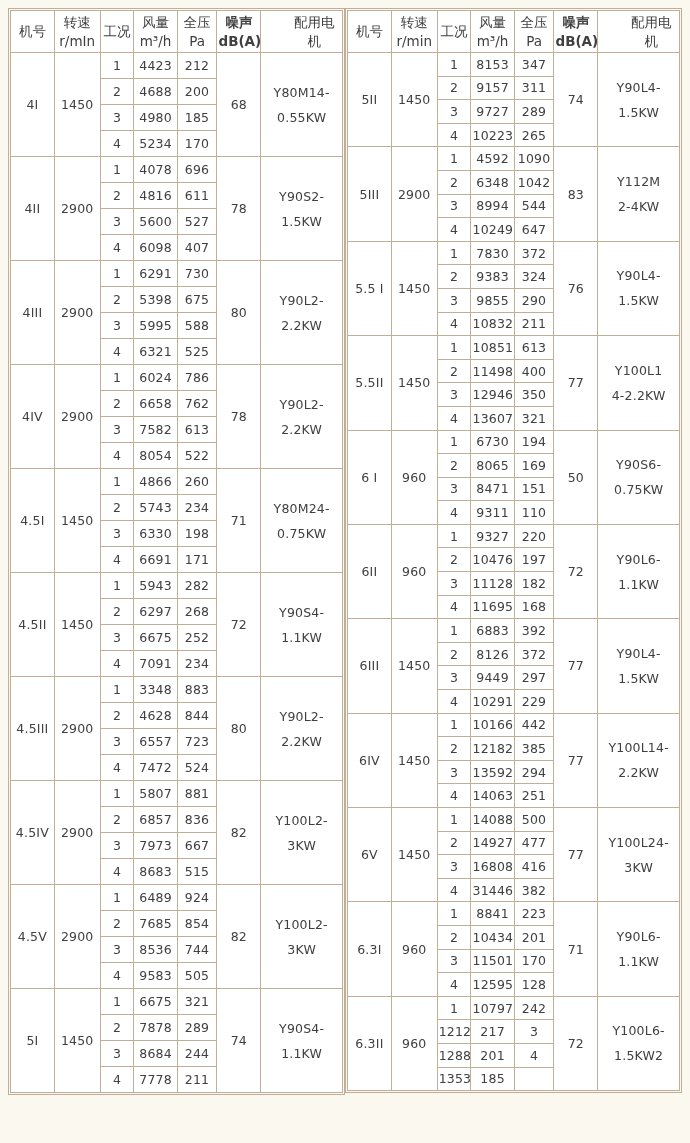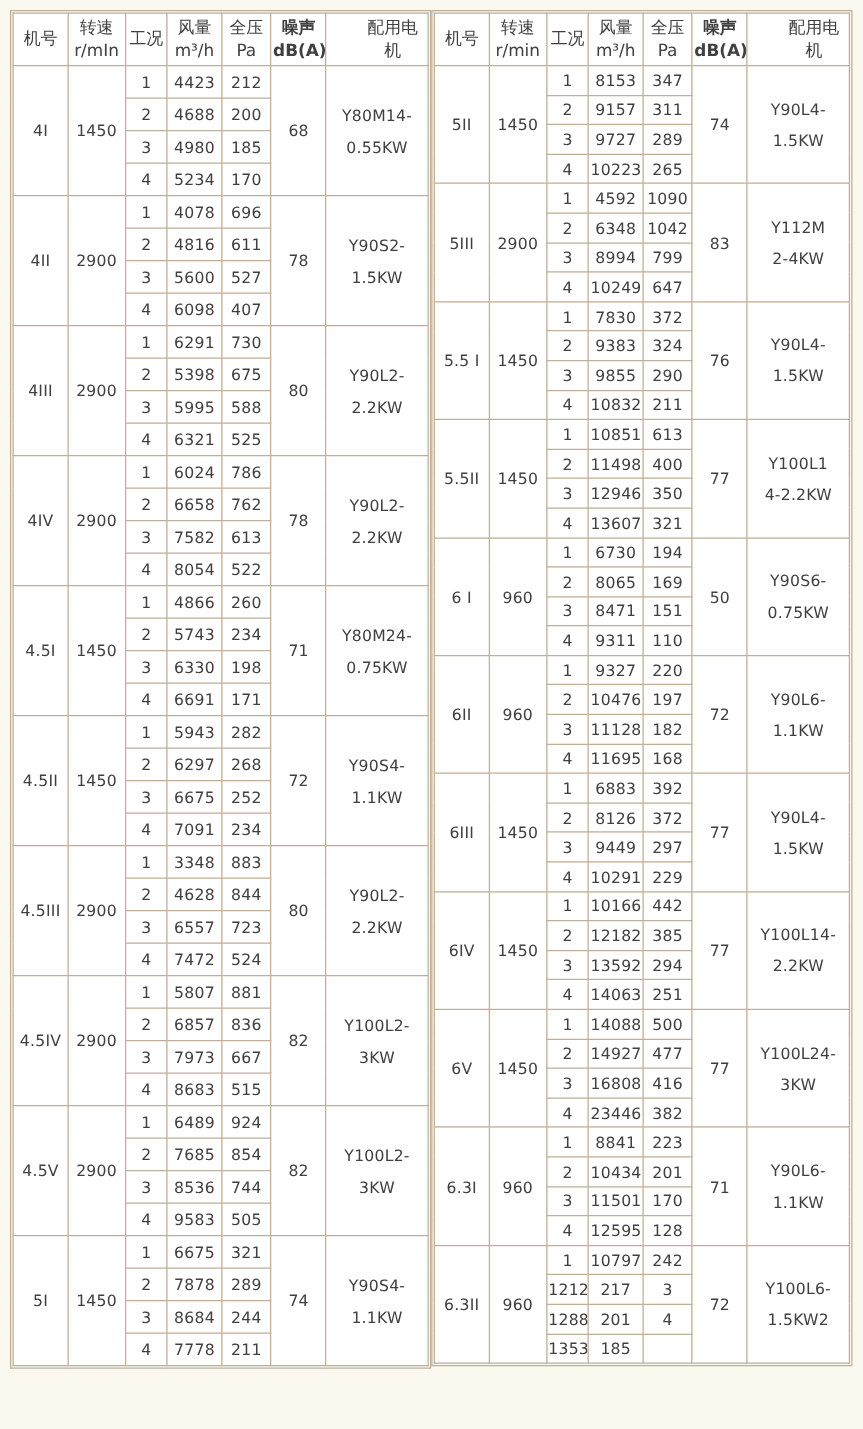--- a/index.html
+++ b/index.html
@@ -384,21 +384,21 @@
 2-4KW</td>
           </tr>
           <tr>
             <td>2</td>
             <td>6348</td>
             <td>1042</td>
           </tr>
           <tr>
             <td>3</td>
             <td>8994</td>
-            <td>799</td>
+            <td>544</td>
           </tr>
           <tr>
             <td>4</td>
             <td>10249</td>
             <td>647</td>
           </tr>
           <tr>
             <td rowspan="4">5.5 I</td>
             <td rowspan="4">1450</td>
             <td>1</td>
@@ -558,21 +558,21 @@
             <td>14927</td>
             <td>477</td>
           </tr>
           <tr>
             <td>3</td>
             <td>16808</td>
             <td>416</td>
           </tr>
           <tr>
             <td>4</td>
-            <td>23446</td>
+            <td>31446</td>
             <td>382</td>
           </tr>
           <tr>
             <td rowspan="4">6.3I</td>
             <td rowspan="4">960</td>
             <td>1</td>
             <td>8841</td>
             <td>223</td>
             <td rowspan="4">71</td>
             <td rowspan="4" class="motor">Y90L6-1.1KW</td>

